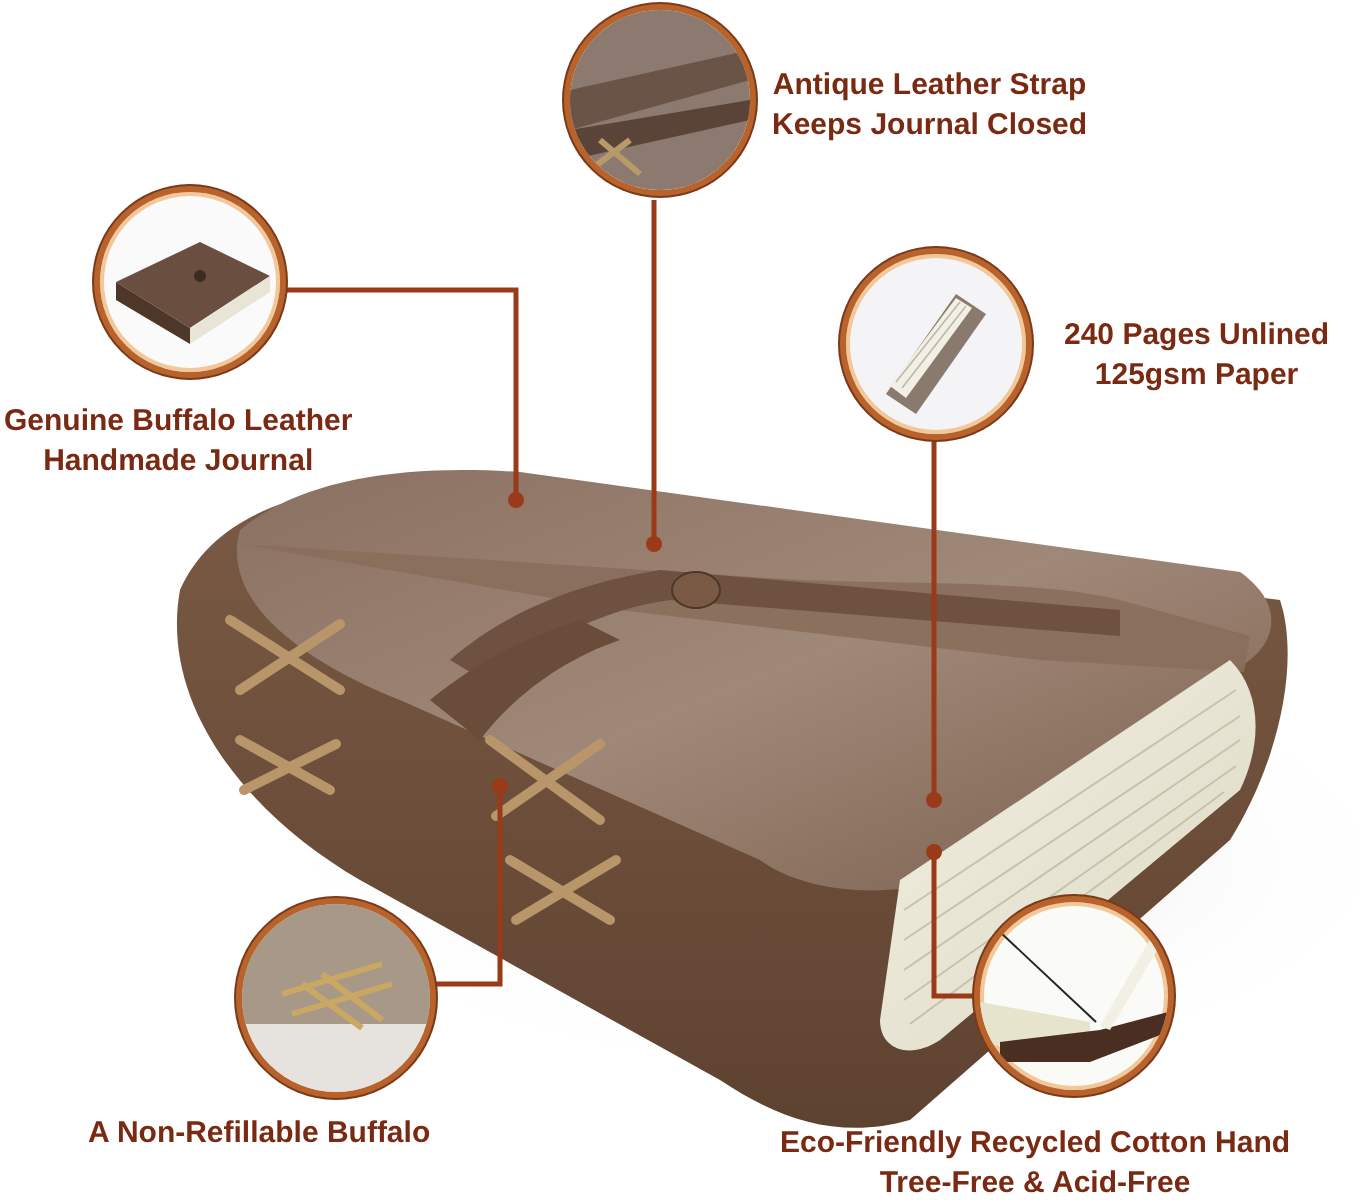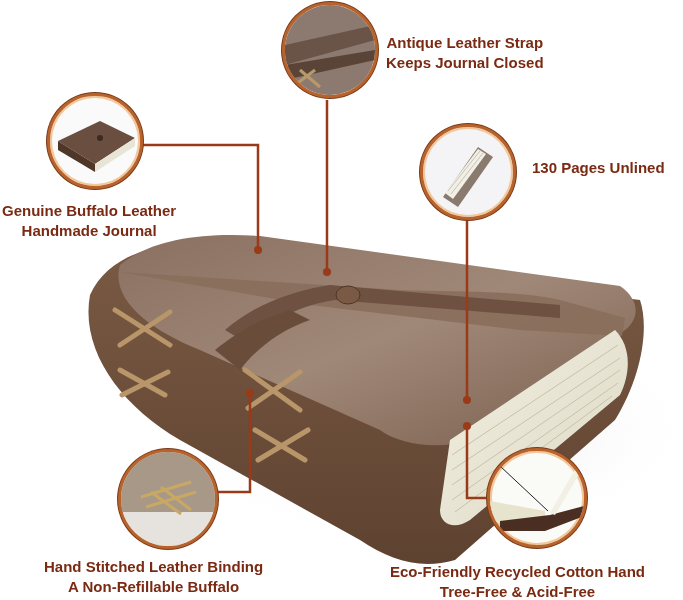--- a/index.html
+++ b/index.html
@@ -159,25 +159,25 @@
     <span>Antique Leather Strap</span>
     <span>Keeps Journal Closed</span>
   </div>
 
   <div class="label" style="left:2px; top:201px;">
     <span>Genuine Buffalo Leather</span>
     <span>Handmade Journal</span>
   </div>
 
   <div class="label" style="left:532px; top:158px;">
-    <span>130 Pages Unlined</span>
+    <span>240 Pages Unlined</span>
+    <span>125gsm Paper</span>
   </div>
 
   <div class="label" style="left:44px; top:557px;">
-    <span>Hand Stitched Leather Binding</span>
     <span>A Non-Refillable Buffalo</span>
   </div>
 
   <div class="label" style="left:390px; top:562px;">
     <span>Eco-Friendly Recycled Cotton Hand</span>
     <span>Tree-Free &amp; Acid-Free</span>
   </div>
 
 </div>
 

